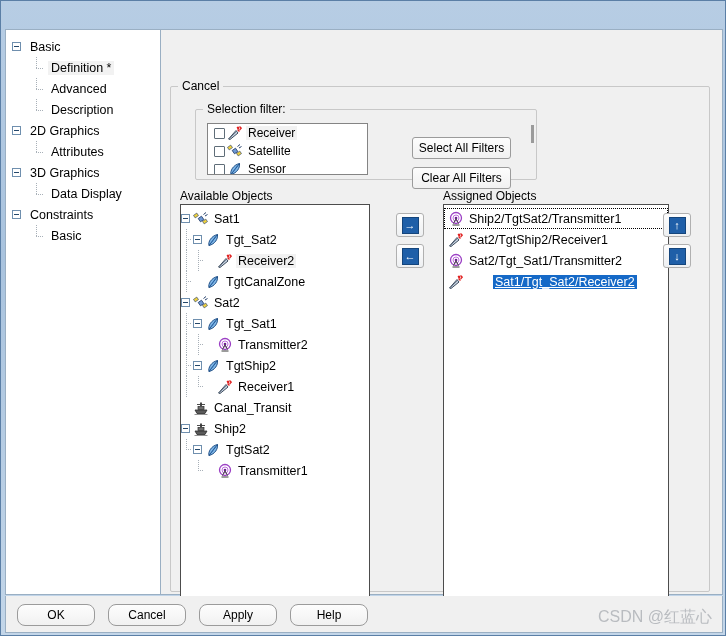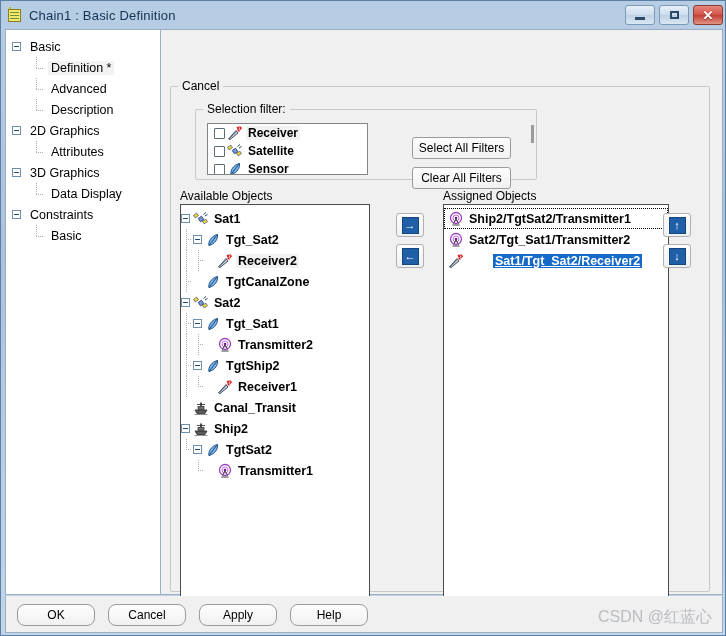--- a/index.html
+++ b/index.html
@@ -161,21 +161,21 @@
   }
   .guide.tv:before{
     content:"";position:absolute;left:5px;top:0;width:1px;height:21px;
     background:repeating-linear-gradient(to bottom,#a8b0b8 0 1px,transparent 1px 2px);
   }
   .guide.tv:after{
     content:"";position:absolute;left:5px;top:10px;width:6px;height:1px;
     background:repeating-linear-gradient(to right,#a8b0b8 0 1px,transparent 1px 2px);
   }
   .ico{width:16px;height:16px;flex:0 0 auto;margin-right:3px;position:relative;}
-  .lbl{padding:0 2px;font-weight:bold;}
+  .lbl{padding:0 2px;}
   .lbl.hl{background:#f2f2f2;}
   .lbl.sel{background:#1569c7;color:#fff;text-decoration:underline;margin-left:26px;}
   .row-focus{outline:1px dotted #000;outline-offset:-1px;}
   .assigned-row{display:flex;align-items:center;height:21px;padding-left:4px;white-space:nowrap;font-size:12.5px;}
   
   .sqbtn{
     position:absolute;width:28px;height:24px;border:1px solid #b0b0b0;border-radius:3px;
     background:linear-gradient(to bottom,#fdfdfd,#eef0f2);
     display:flex;align-items:center;justify-content:center;box-sizing:border-box;
   }
@@ -204,41 +204,20 @@
   #btn-help{left:284px;}
   .watermark{
     position:absolute;right:10px;top:11px;font-size:16px;color:#b9bcc0;white-space:nowrap;
   }
 </style>
 </head>
 <body>
 
 <div class="window">
 
-  <div class="titlebar">
-    <div class="title-icon">
-      <div class="clip"></div>
-      <div class="pad"></div>
-      <div class="ln" style="top:5px"></div>
-      <div class="ln" style="top:8px"></div>
-      <div class="ln" style="top:11px"></div>
-    </div>
-    <div class="title-text">Chain1 : Basic Definition</div>
-    <div class="winbtns">
-      <div class="wbtn">
-          <div class="min-g"></div>
-        </div>
-      <div class="wbtn">
-          <div class="max-g"></div>
-        </div>
-      <div class="wbtn close">
-          <div class="close-g">✕</div>
-        </div>
-    </div>
-  </div>
 
   <div class="client">
 
     <div class="navpane" id="navpane">
         <div class="nav-row">
           <span class="expander"></span>
           <span class="nav-label">Basic</span>
         </div>
         <div class="nav-row child">
           <span class="dotline"></span>
@@ -475,20 +454,29 @@
                   <circle cx="8" cy="7" r="5.5" fill="none" stroke="#9b3fc4" stroke-width="1.3"></circle>
                   <circle cx="8" cy="7" r="3" fill="none" stroke="#c06fe0" stroke-width="1"></circle>
                   <circle cx="8" cy="7" r="1.3" fill="#6a1f8c"></circle>
                   <path d="M5.5 12.5 L8 8 L10.5 12.5" stroke="#3a3a3a" stroke-width="1" fill="none"></path>
                   <path d="M4.5 14 L11.5 14" stroke="#3a3a3a" stroke-width="1"></path>
                 </svg></span>
               <span class="lbl">Ship2/TgtSat2/Transmitter1</span>
             </div>
             <div class="assigned-row">
               <span class="ico"><svg width="16" height="16" viewBox="0 0 16 16">
+                  <path d="M1.5 14 L9 5.5 L11 8 L3 14.5 Z" fill="#c9d5e2" stroke="#2b3b4e" stroke-width=".9"></path>
+                  <path d="M2.5 13.5 L9.5 6.5" stroke="#46566b" stroke-width=".6"></path>
+                  <path d="M10 2 L12 4 M12.5 1.5 L14.5 3.5 M10.5 4.5 L12.5 6.5" stroke="#e02020" stroke-width="1.4"></path>
+                  <path d="M12 1.8 L10.3 3.6 M14.3 3.2 L12.6 5" stroke="#e02020" stroke-width="1.2"></path>
+                </svg></span>
+              <span class="lbl">Sat2/TgtShip2/Receiver1</span>
+            </div>
+            <div class="assigned-row">
+              <span class="ico"><svg width="16" height="16" viewBox="0 0 16 16">
                   <circle cx="8" cy="7" r="5.5" fill="none" stroke="#9b3fc4" stroke-width="1.3"></circle>
                   <circle cx="8" cy="7" r="3" fill="none" stroke="#c06fe0" stroke-width="1"></circle>
                   <circle cx="8" cy="7" r="1.3" fill="#6a1f8c"></circle>
                   <path d="M5.5 12.5 L8 8 L10.5 12.5" stroke="#3a3a3a" stroke-width="1" fill="none"></path>
                   <path d="M4.5 14 L11.5 14" stroke="#3a3a3a" stroke-width="1"></path>
                 </svg></span>
               <span class="lbl">Sat2/Tgt_Sat1/Transmitter2</span>
             </div>
             <div class="assigned-row">
               <span class="ico"><svg width="16" height="16" viewBox="0 0 16 16">

